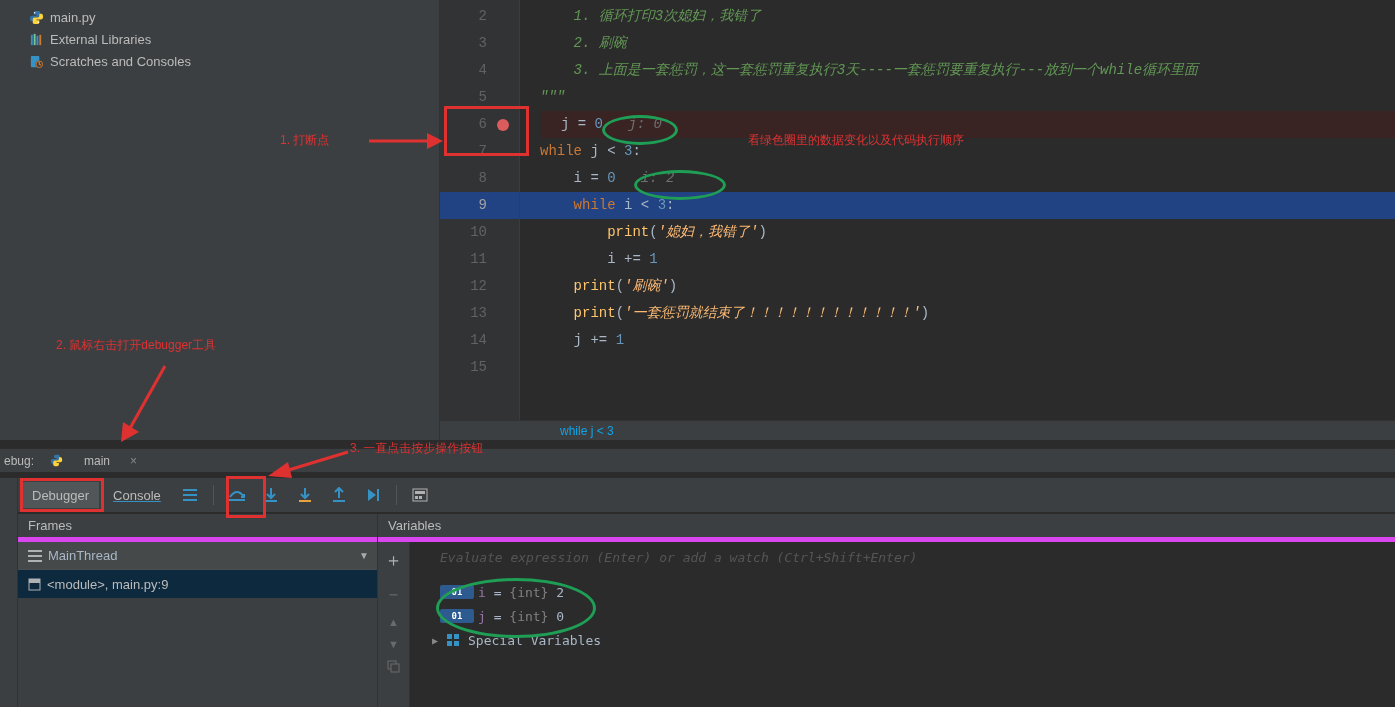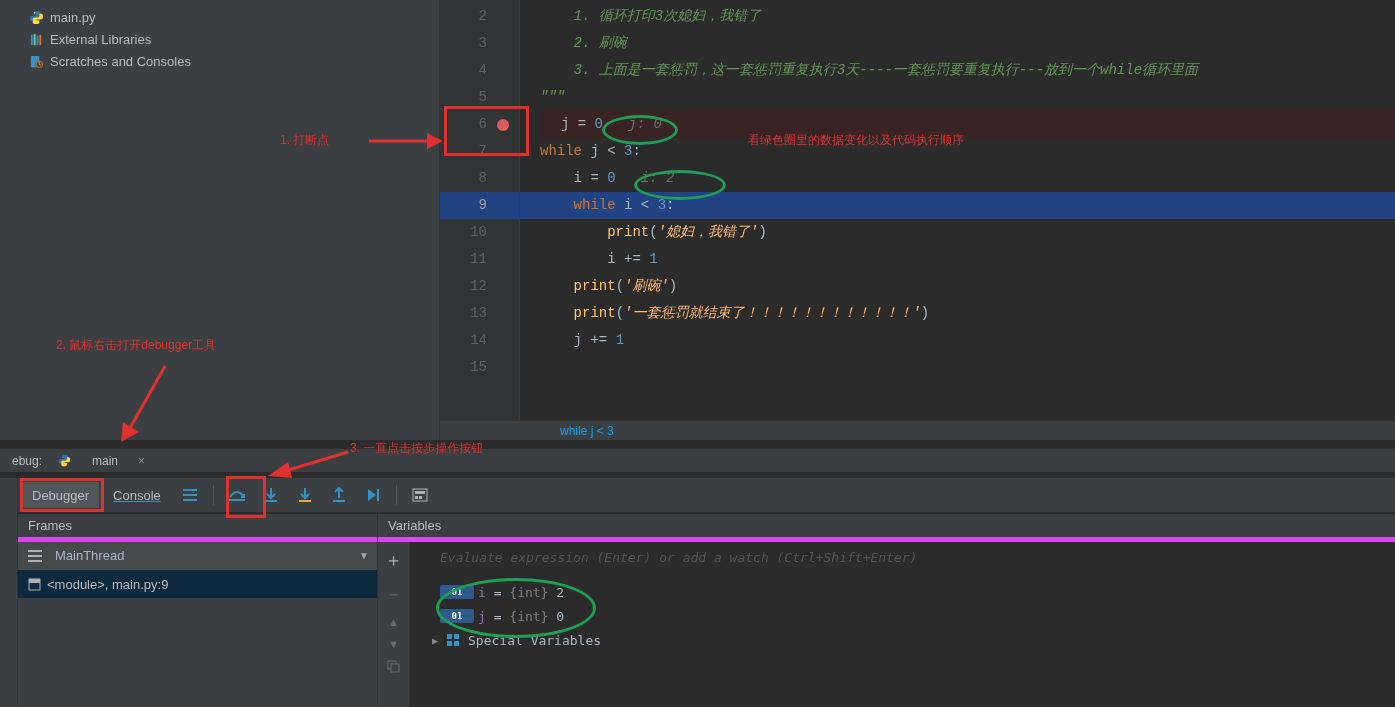--- a/index.html
+++ b/index.html
@@ -65,21 +65,21 @@
   .breadcrumb {
     position: absolute; left: 440px; right: 0; top: 420px; height: 20px;
     background: #3c3f41; color: #0ea5e9; font-size: 12px;
     padding-left: 120px; display:flex; align-items:center;
     border-top:1px solid #323232;
   }
   
   .debug-header {
     position: absolute; left: 0; right: 0; top: 448px; height: 24px;
     background: #3c3f41; border-top:1px solid #2d2d2d;
-    display:flex; align-items:center; padding-left:12px; gap:8px;
+    display:flex; align-items:center; padding-left:4px; gap:8px;
     color:#bbb; font-size:12px;
   }
   .debug-tab { display:flex; align-items:center; gap:20px; padding:0 6px; height:100%; }
   .tab-close { color:#888; cursor:pointer; }
   .debug-toolbar {
     position:absolute; left:18px; top:478px; right:0; height:34px;
     display:flex; align-items:center; gap:4px;
     background:#3c3f41; padding-left:4px;
   }
   .tool-btn {
@@ -91,21 +91,21 @@
   .tool-sep { width:1px; height:20px; background:#555; margin:0 4px; }
   .frames-pane {
     position:absolute; left:18px; top:514px; width:360px; bottom:0;
     background:#3c3f41; border-right:1px solid #323232;
   }
   .pane-title {
     height:28px; display:flex; align-items:center; padding-left:10px;
     color:#bbb; border-bottom:5px solid #d946ef; background:#3c3f41;
   }
   .thread-row {
-    height:28px; display:flex; align-items:center; padding-left:10px; gap:13px;
+    height:28px; display:flex; align-items:center; padding-left:10px; gap:6px;
     border-bottom:1px solid #4a4d4f; background:#45494a;
   }
   .frame-row {
     height:28px; display:flex; align-items:center; padding-left:10px; gap:6px;
     background:#0d293e; color:#bbb;
   }
   .vars-pane {
     position:absolute; left:378px; top:514px; right:0; bottom:0;
     background:#3c3f41;
   }

